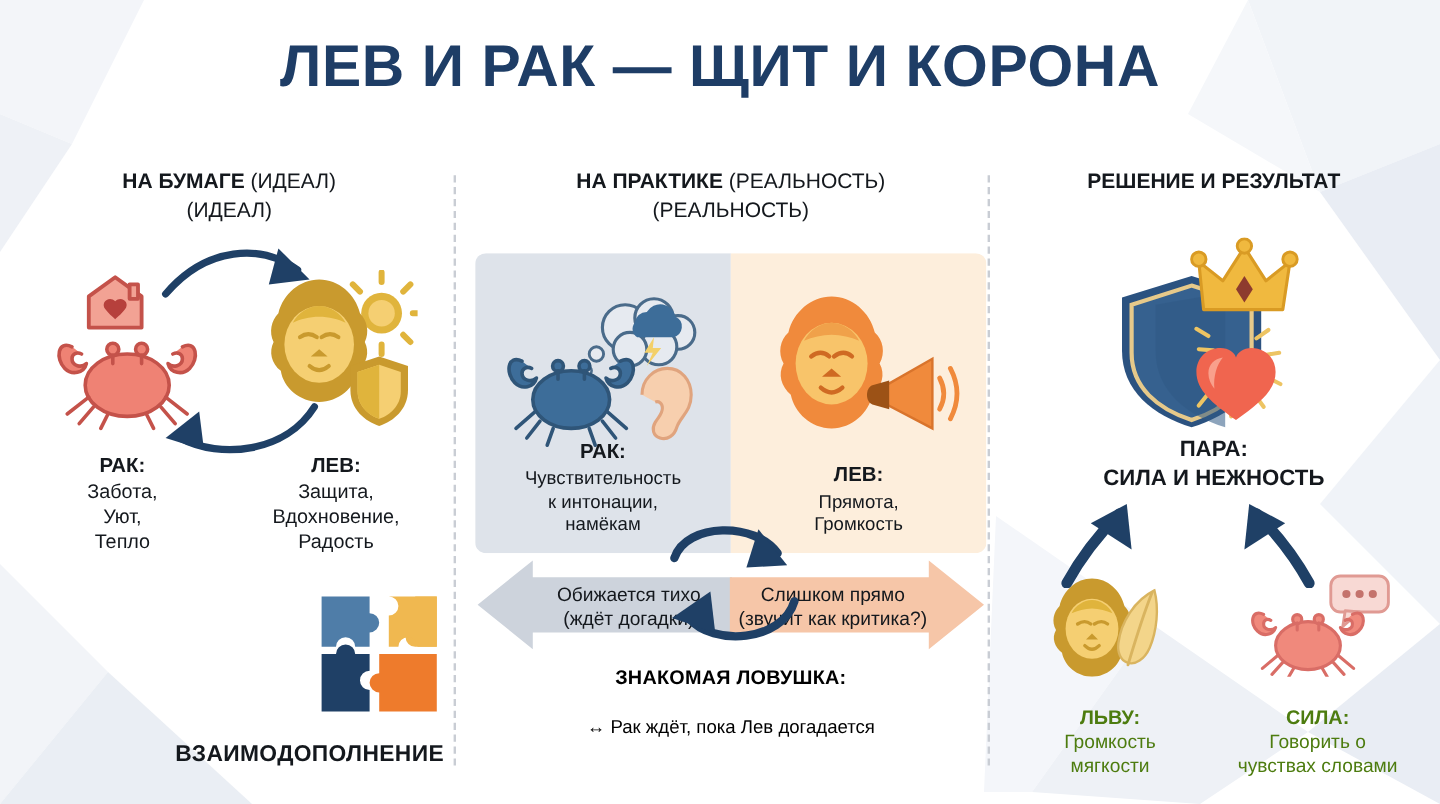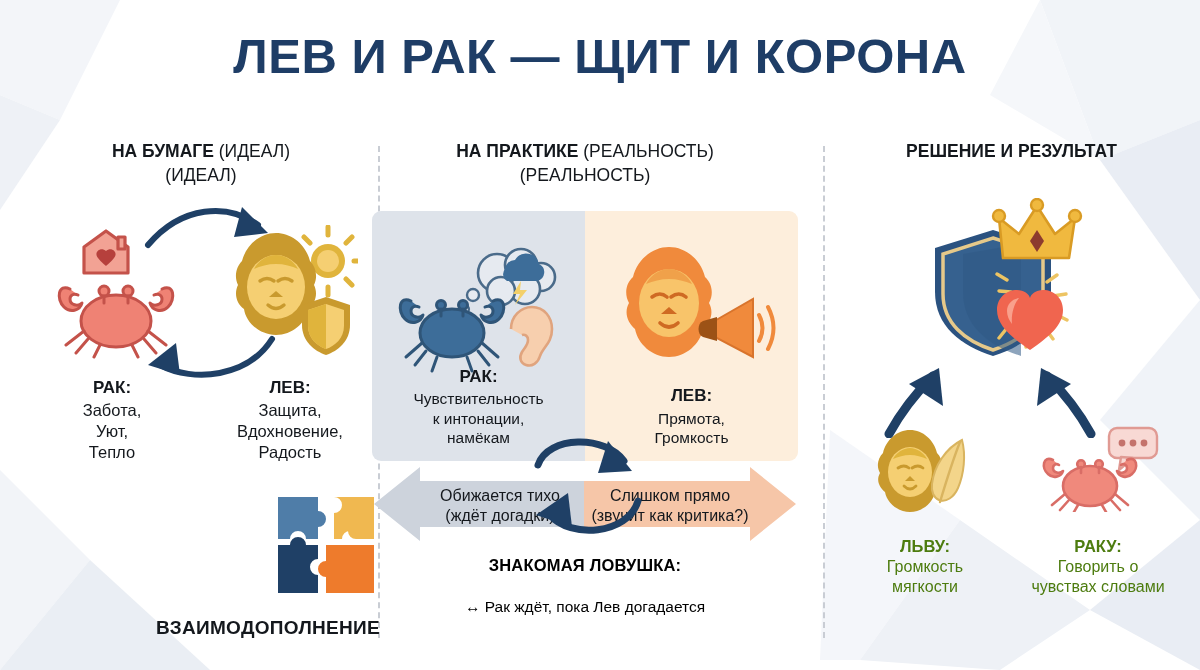--- a/index.html
+++ b/index.html
@@ -21,22 +21,22 @@
   
   .divider{
     position:absolute;top:146px;height:492px;width:0;
     border-left:2px dashed #c9cdd4;z-index:2;
   }
   .divider.d1{left:378px;}
   .divider.d2{left:823px;}
 
   
   .col{position:absolute;top:140px;z-index:3;}
-  .col1{left:22px;width:358px;}
-  .col2{left:372px;width:426px;}
+  .col1{left:12px;width:358px;}
+  .col2{left:396px;width:426px;}
   .col3{left:833px;width:357px;}
 
   .col-head{
     text-align:center;font-size:17.5px;color:#14181d;line-height:1.35;
   }
   .col-head b{font-weight:bold;}
   .col-head .reg{font-weight:normal;}
 
   
   .c1-icons{position:relative;height:160px;margin-top:24px;}
@@ -327,20 +327,24 @@
           <path d="M100 82 l-10 -6 M104 94 l-12 -1 M140 84 l10 -7 M146 98 l13 -2 M148 116 l12 6 M138 130 l8 11 M118 136 l1 13 M100 130 l-8 10"></path>
         </g>
 
         <g>
           <path d="M123 152 c-20 -14 -33 -25 -33 -40 c0 -12 9 -20 20 -20 c7 0 12 4 13 8 c1 -4 6 -8 13 -8 c11 0 20 8 20 20 c0 15 -13 26 -33 40z" fill="#f0654f"></path>
           <path d="M112 100 c-7 1 -12 6 -12 13 c0 5 2 9 5 13 c-1 -10 2 -20 7 -26z" fill="#f9a08c"></path>
         </g>
       </svg>
     </div>
 
+    <div class="c3-pair">
+      <span>ПАРА:</span><br>
+      <span>СИЛА И НЕЖНОСТЬ</span>
+    </div>
 
     <div class="c3-arrows">
       <svg width="90" height="70" viewBox="0 0 90 70" style="position:absolute;left:38px;top:6px;">
         <path d="M18 66 C30 44 44 26 62 8" stroke="#1f4066" stroke-width="9" fill="none" stroke-linecap="round"></path>
         <path d="M68 0 L72 38 L38 16 Z" fill="#1f4066"></path>
       </svg>
       <svg width="90" height="70" viewBox="0 0 90 70" style="position:absolute;left:188px;top:6px;">
         <path d="M70 66 C58 44 44 26 26 8" stroke="#1f4066" stroke-width="9" fill="none" stroke-linecap="round"></path>
         <path d="M20 0 L50 16 L16 38 Z" fill="#1f4066"></path>
       </svg>
@@ -390,21 +394,21 @@
               <ellipse cx="55" cy="60" rx="27" ry="20"></ellipse>
               <path d="M30 68 L17 79 M34 74 L25 84 M43 79 L39 86"></path>
               <path d="M80 68 L93 79 M76 74 L85 84 M67 79 L71 86"></path>
               <circle cx="46" cy="38" r="3.8"></circle>
                 <circle cx="64" cy="38" r="3.8"></circle>
               <path d="M46 41 L46 47 M64 41 L64 47"></path>
             </g>
           </svg>
         </div>
         <div class="txt">
-          <span class="t">РАКУ:</span>
+          <span class="t">СИЛА:</span>
           <span style="white-space:pre-line">Говорить о
 чувствах словами</span>
         </div>
       </div>
     </div>
   </div>
 
 </div>
 
 </body></html>

